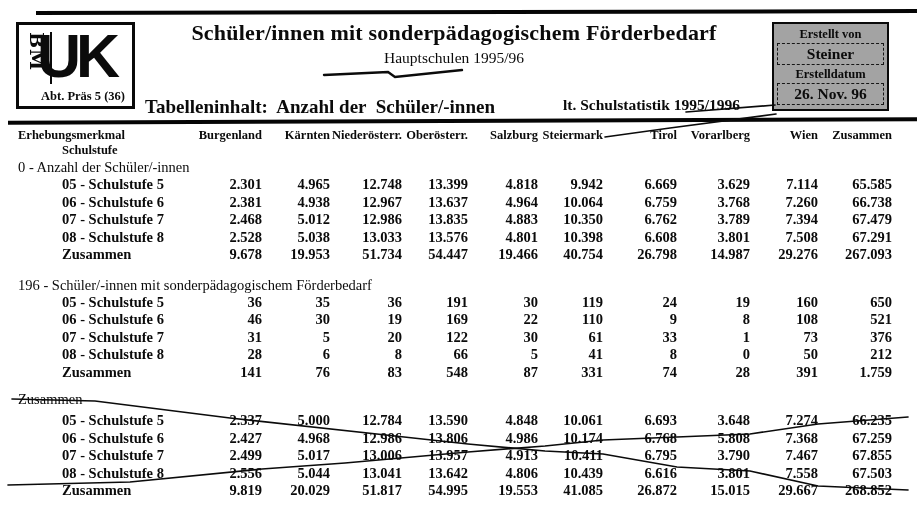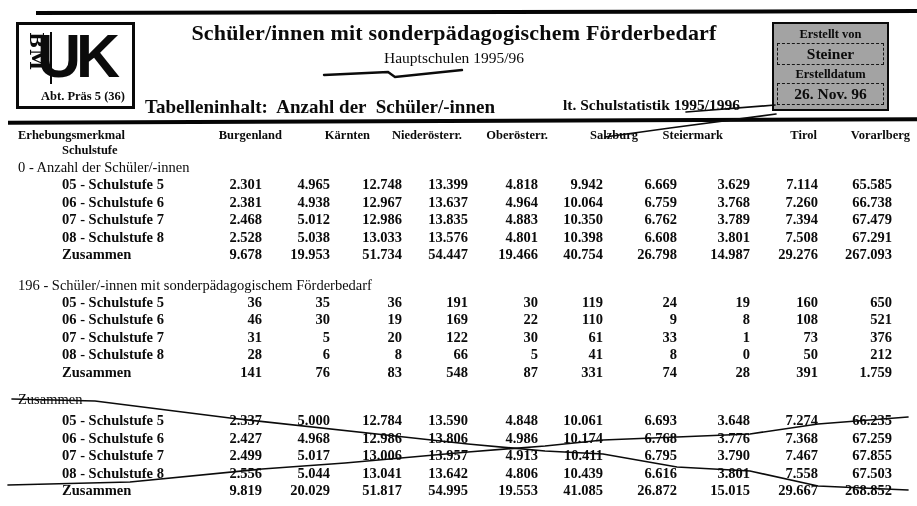--- a/index.html
+++ b/index.html
@@ -24,21 +24,21 @@
   .tbl-content { position:absolute; left:145px; top:96px; font-size:19px; font-weight:bold; white-space:pre; }
   .tbl-source  { position:absolute; left:563px; top:96px; font-size:15.5px; font-weight:bold; white-space:pre; }
 
   
   .infobox { position:absolute; left:772px; top:22px; width:117px; border:2.5px solid #090909; padding:3px 3px 2px 3px; background:#a3a3a3; }
   .info-label { text-align:center; font-size:12.5px; font-weight:bold; line-height:15px; }
   .info-value { text-align:center; font-size:15.5px; font-weight:bold; border:1.6px dashed #161616; margin:1px 0 2px 0; padding:0 0 1px 0; line-height:19px; }
 
   
   .table-wrap { position:absolute; left:18px; top:128px; width:876px; }
-  .thead1 { display:flex; height:15px; font-size:12.5px; font-weight:bold; line-height:15px;gap:20px; }
+  .thead1 { display:flex; height:15px; font-size:12.5px; font-weight:bold; line-height:15px; }
   .thead2 { height:14px; font-size:12.5px; font-weight:bold; padding-left:44px; line-height:14px; }
   .cell { flex:0 0 auto; }
   .num { text-align:right; }
   .thead1 .cell:nth-child(1) { width:170px; }
   .trow  .cell:nth-child(1) { width:170px; padding-left:44px; }
   .thead1 .cell:nth-child(2),  .trow .cell:nth-child(2)  { width:74px; }
   .thead1 .cell:nth-child(3),  .trow .cell:nth-child(3)  { width:68px; }
   .thead1 .cell:nth-child(4),  .trow .cell:nth-child(4)  { width:72px; }
   .thead1 .cell:nth-child(5),  .trow .cell:nth-child(5)  { width:66px; }
   .thead1 .cell:nth-child(6),  .trow .cell:nth-child(6)  { width:70px; }
@@ -259,21 +259,21 @@
           </div>
           <div class="trow">
             <div class="cell rlabel">06 - Schulstufe 6</div>
             <div class="cell num">2.427</div>
             <div class="cell num">4.968</div>
             <div class="cell num">12.986</div>
             <div class="cell num">13.806</div>
             <div class="cell num">4.986</div>
             <div class="cell num">10.174</div>
             <div class="cell num">6.768</div>
-            <div class="cell num">3.776</div>
+            <div class="cell num">5.808</div>
             <div class="cell num">7.368</div>
             <div class="cell num">67.259</div>
           </div>
           <div class="trow">
             <div class="cell rlabel">07 - Schulstufe 7</div>
             <div class="cell num">2.499</div>
             <div class="cell num">5.017</div>
             <div class="cell num">13.006</div>
             <div class="cell num">13.957</div>
             <div class="cell num">4.913</div>

